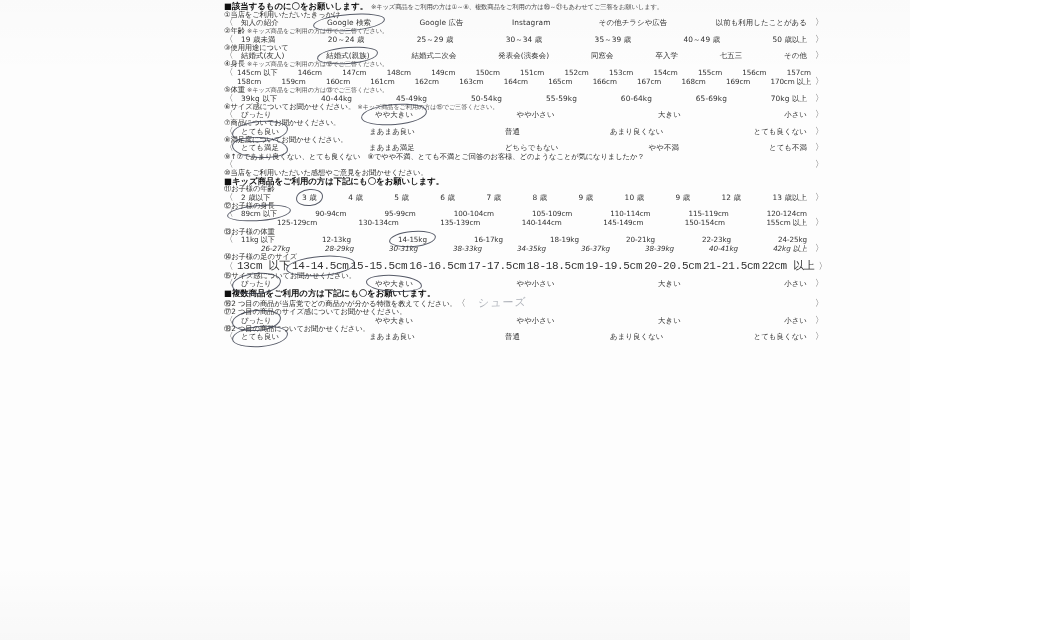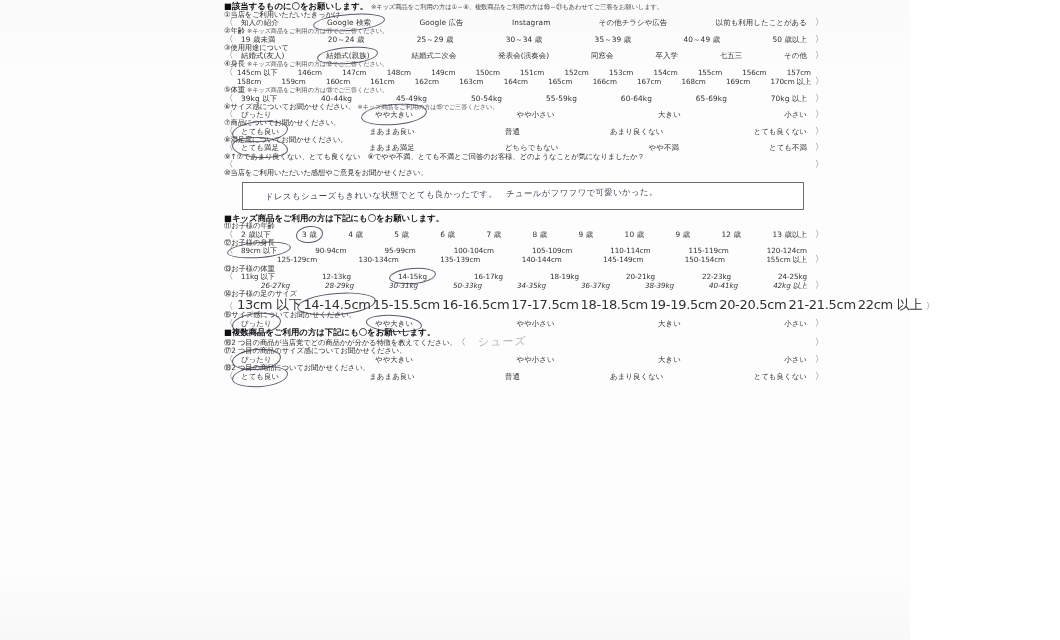--- a/index.html
+++ b/index.html
@@ -84,21 +84,21 @@
   .opts.spread { justify-content: space-between; padding: 0 6px; }
   .opts.tight  { justify-content: space-between; padding: 0 2px; }
   .opt {
     position: relative;
     font-size: 7.4px;
     color: #343434;
     white-space: nowrap;
     padding: 0 1px;
   }
   .opt.num { font-size: 7.2px; letter-spacing: -0.1px; }
-  .opt.sm  { font-size: 13px; letter-spacing: -0.3px; }
+  .opt.sm  { font-size: 11px; letter-spacing: -0.3px; font-family: Liberation Mono, monospace; }
   
   .opt.circled::after {
     content: "";
     position: absolute;
     left: -8px;
     right: -8px;
     top: -5px;
     bottom: -4px;
     border: 1.1px solid #3d4250;
     border-radius: 52% 48% 49% 51% / 55% 45% 55% 45%;
@@ -316,23 +316,20 @@
     <div class="q-label">⑨↑⑦であまり良くない、とても良くない　⑧でやや不満、とても不満とご回答のお客様、どのようなことが気になりましたか？</div>
     <div class="optrow">
       <span class="brk">〈</span>
       <span class="opts">
           <span class="opt"></span>
         </span>
       <span class="brk r">〉</span>
     </div>
 
     <div class="q-label">⑩当店をご利用いただいた感想やご意見をお聞かせください。</div>
-    <div class="commentbox">
-      <span class="handwrite">ドレスもシューズもきれいな状態でとても良かったです。　チュールがフワフワで可愛いかった。</span>
-    </div>
 
     <div class="sec-head">■キッズ商品をご利用の方は下記にも〇をお願いします。</div>
 
     <div class="q-label">⑪お子様の年齢</div>
     <div class="optrow">
       <span class="brk">〈</span>
       <span class="opts spread">
         <span class="opt">2 歳以下</span>
         <span class="opt circled narrow">3 歳</span>
         <span class="opt">4 歳</span>
@@ -392,21 +389,21 @@
         <span class="opt num">24-25kg</span>
       </span>
       <span class="brk r"></span>
     </div>
     <div class="optrow">
       <span class="brk"></span>
       <span class="opts spread" style="padding-left:26px;font-style:italic;">
         <span class="opt num">26-27kg</span>
         <span class="opt num">28-29kg</span>
         <span class="opt num">30-31kg</span>
-        <span class="opt num">50-33kg</span>
+        <span class="opt num">38-33kg</span>
         <span class="opt num">34-35kg</span>
         <span class="opt num">36-37kg</span>
         <span class="opt num">38-39kg</span>
         <span class="opt num">40-41kg</span>
         <span class="opt num">42kg 以上</span>
       </span>
       <span class="brk r">〉</span>
     </div>
 
     <div class="q-label">⑭お子様の足のサイズ</div>

